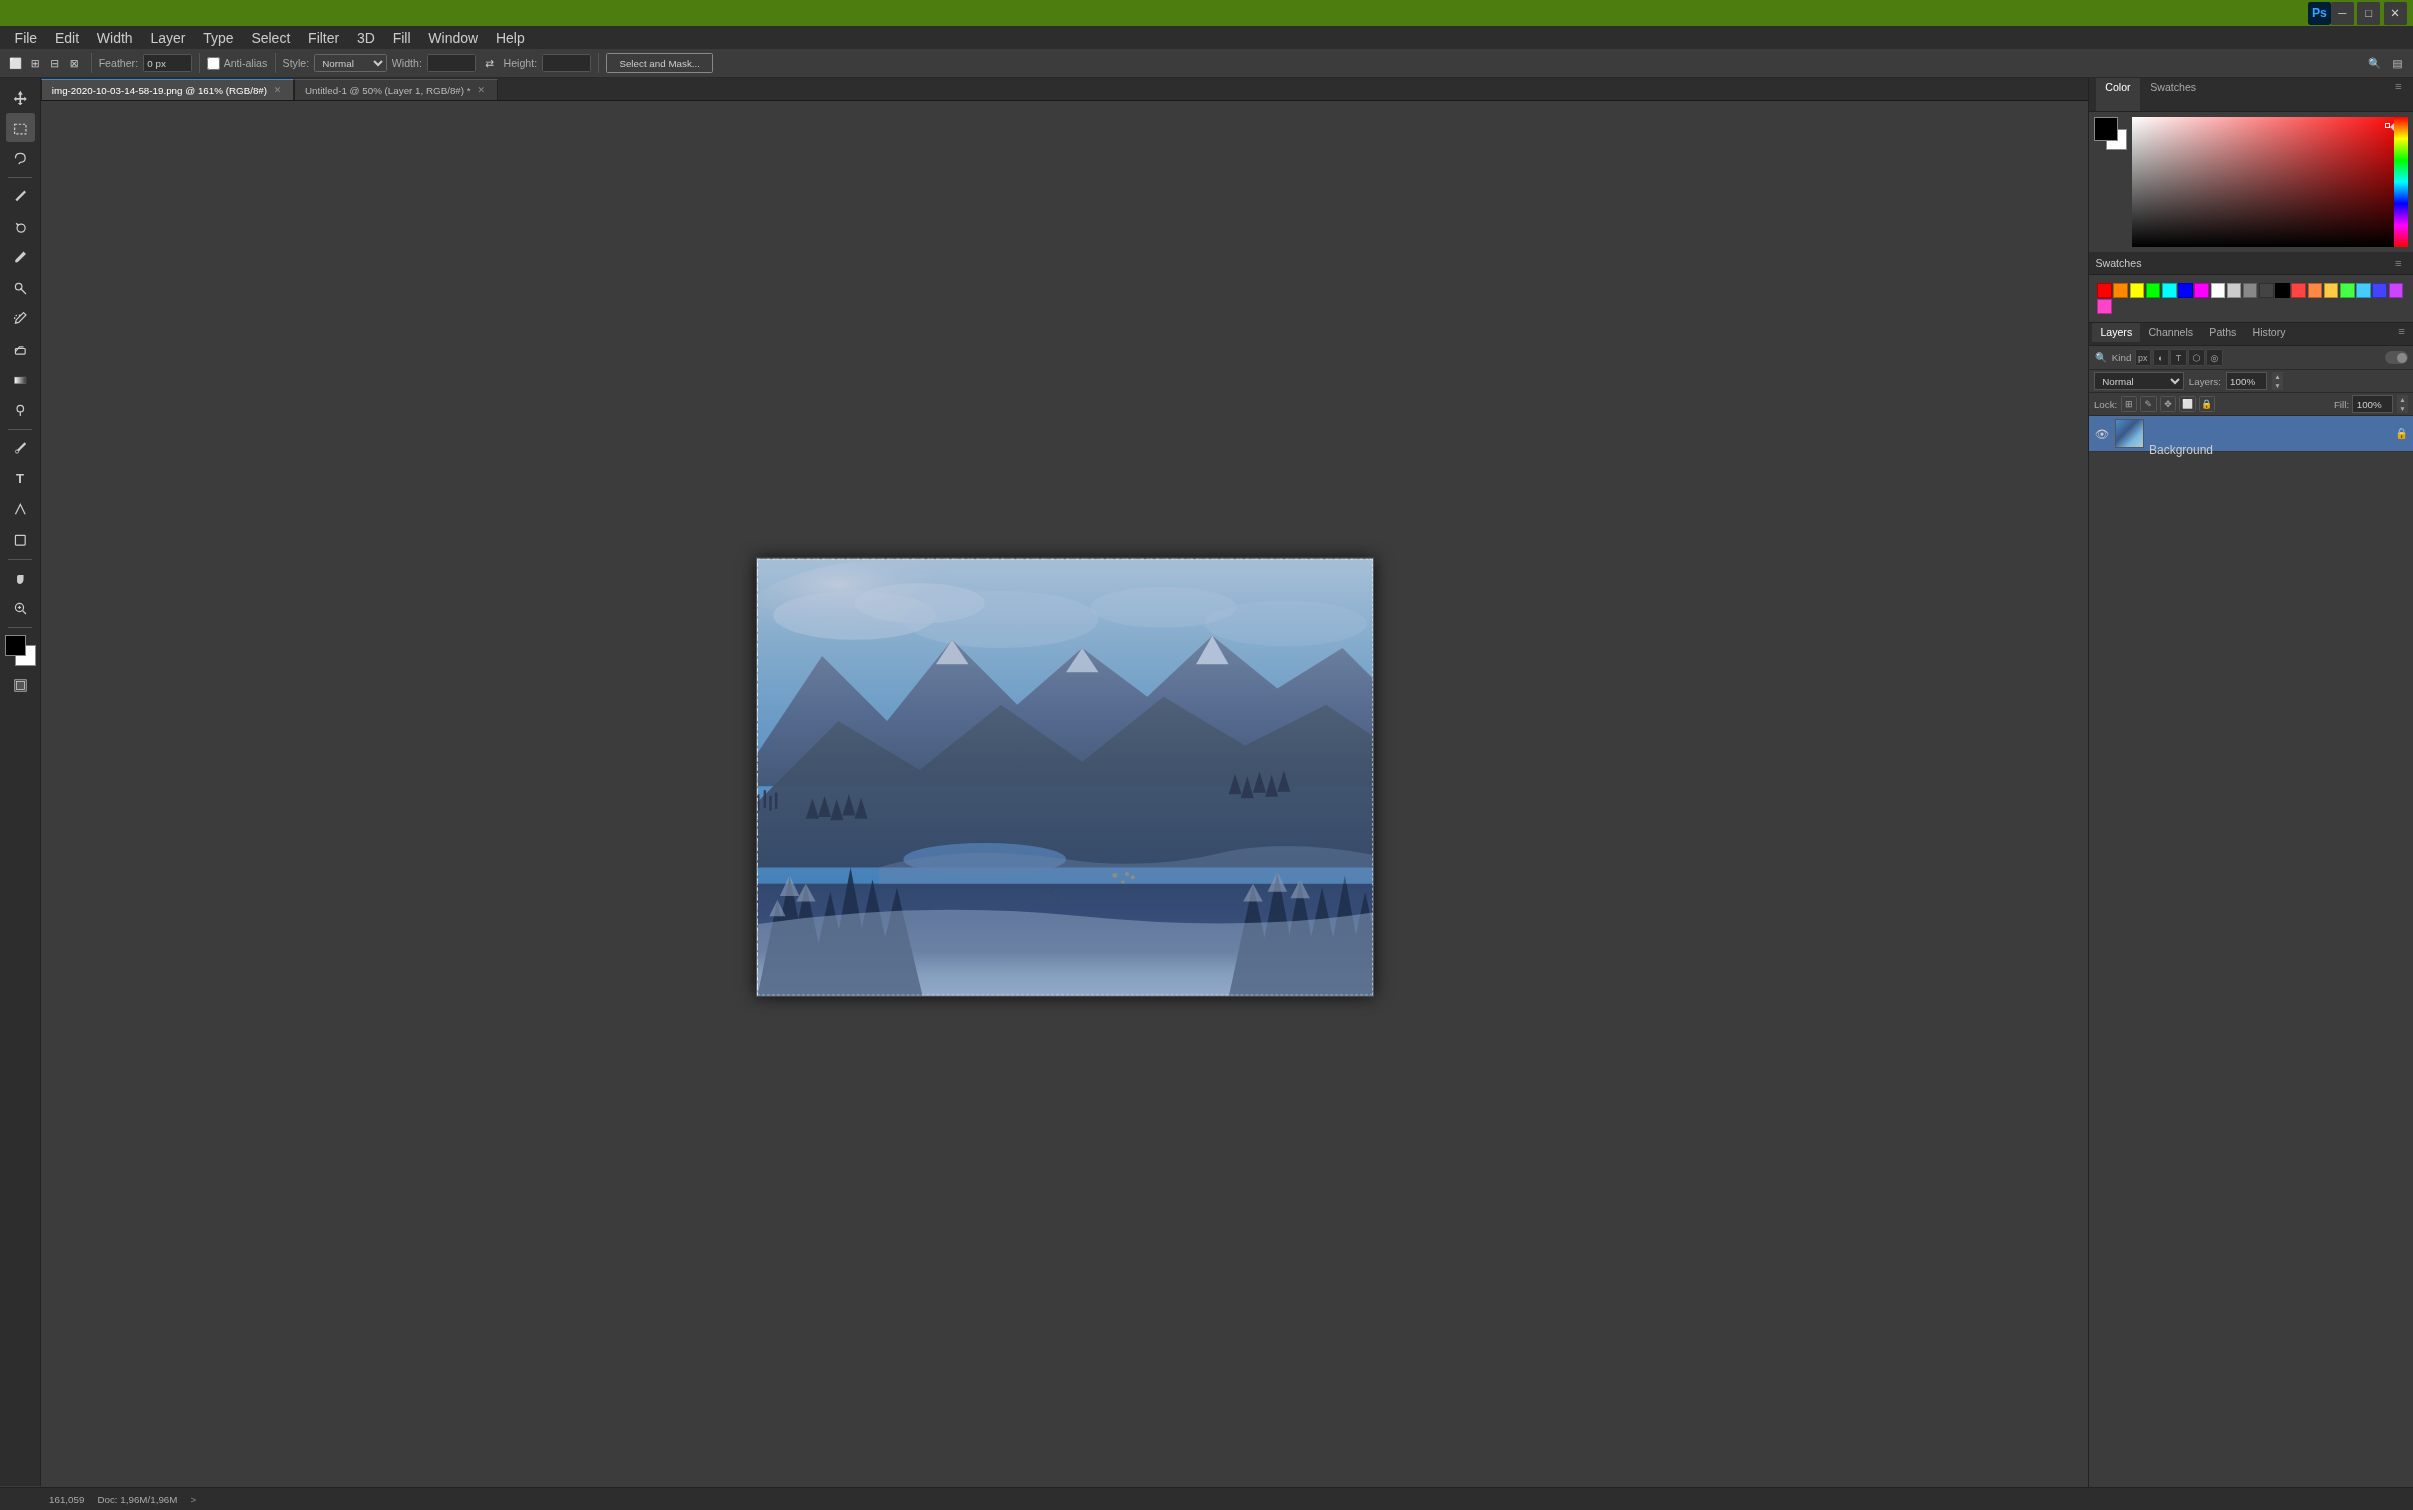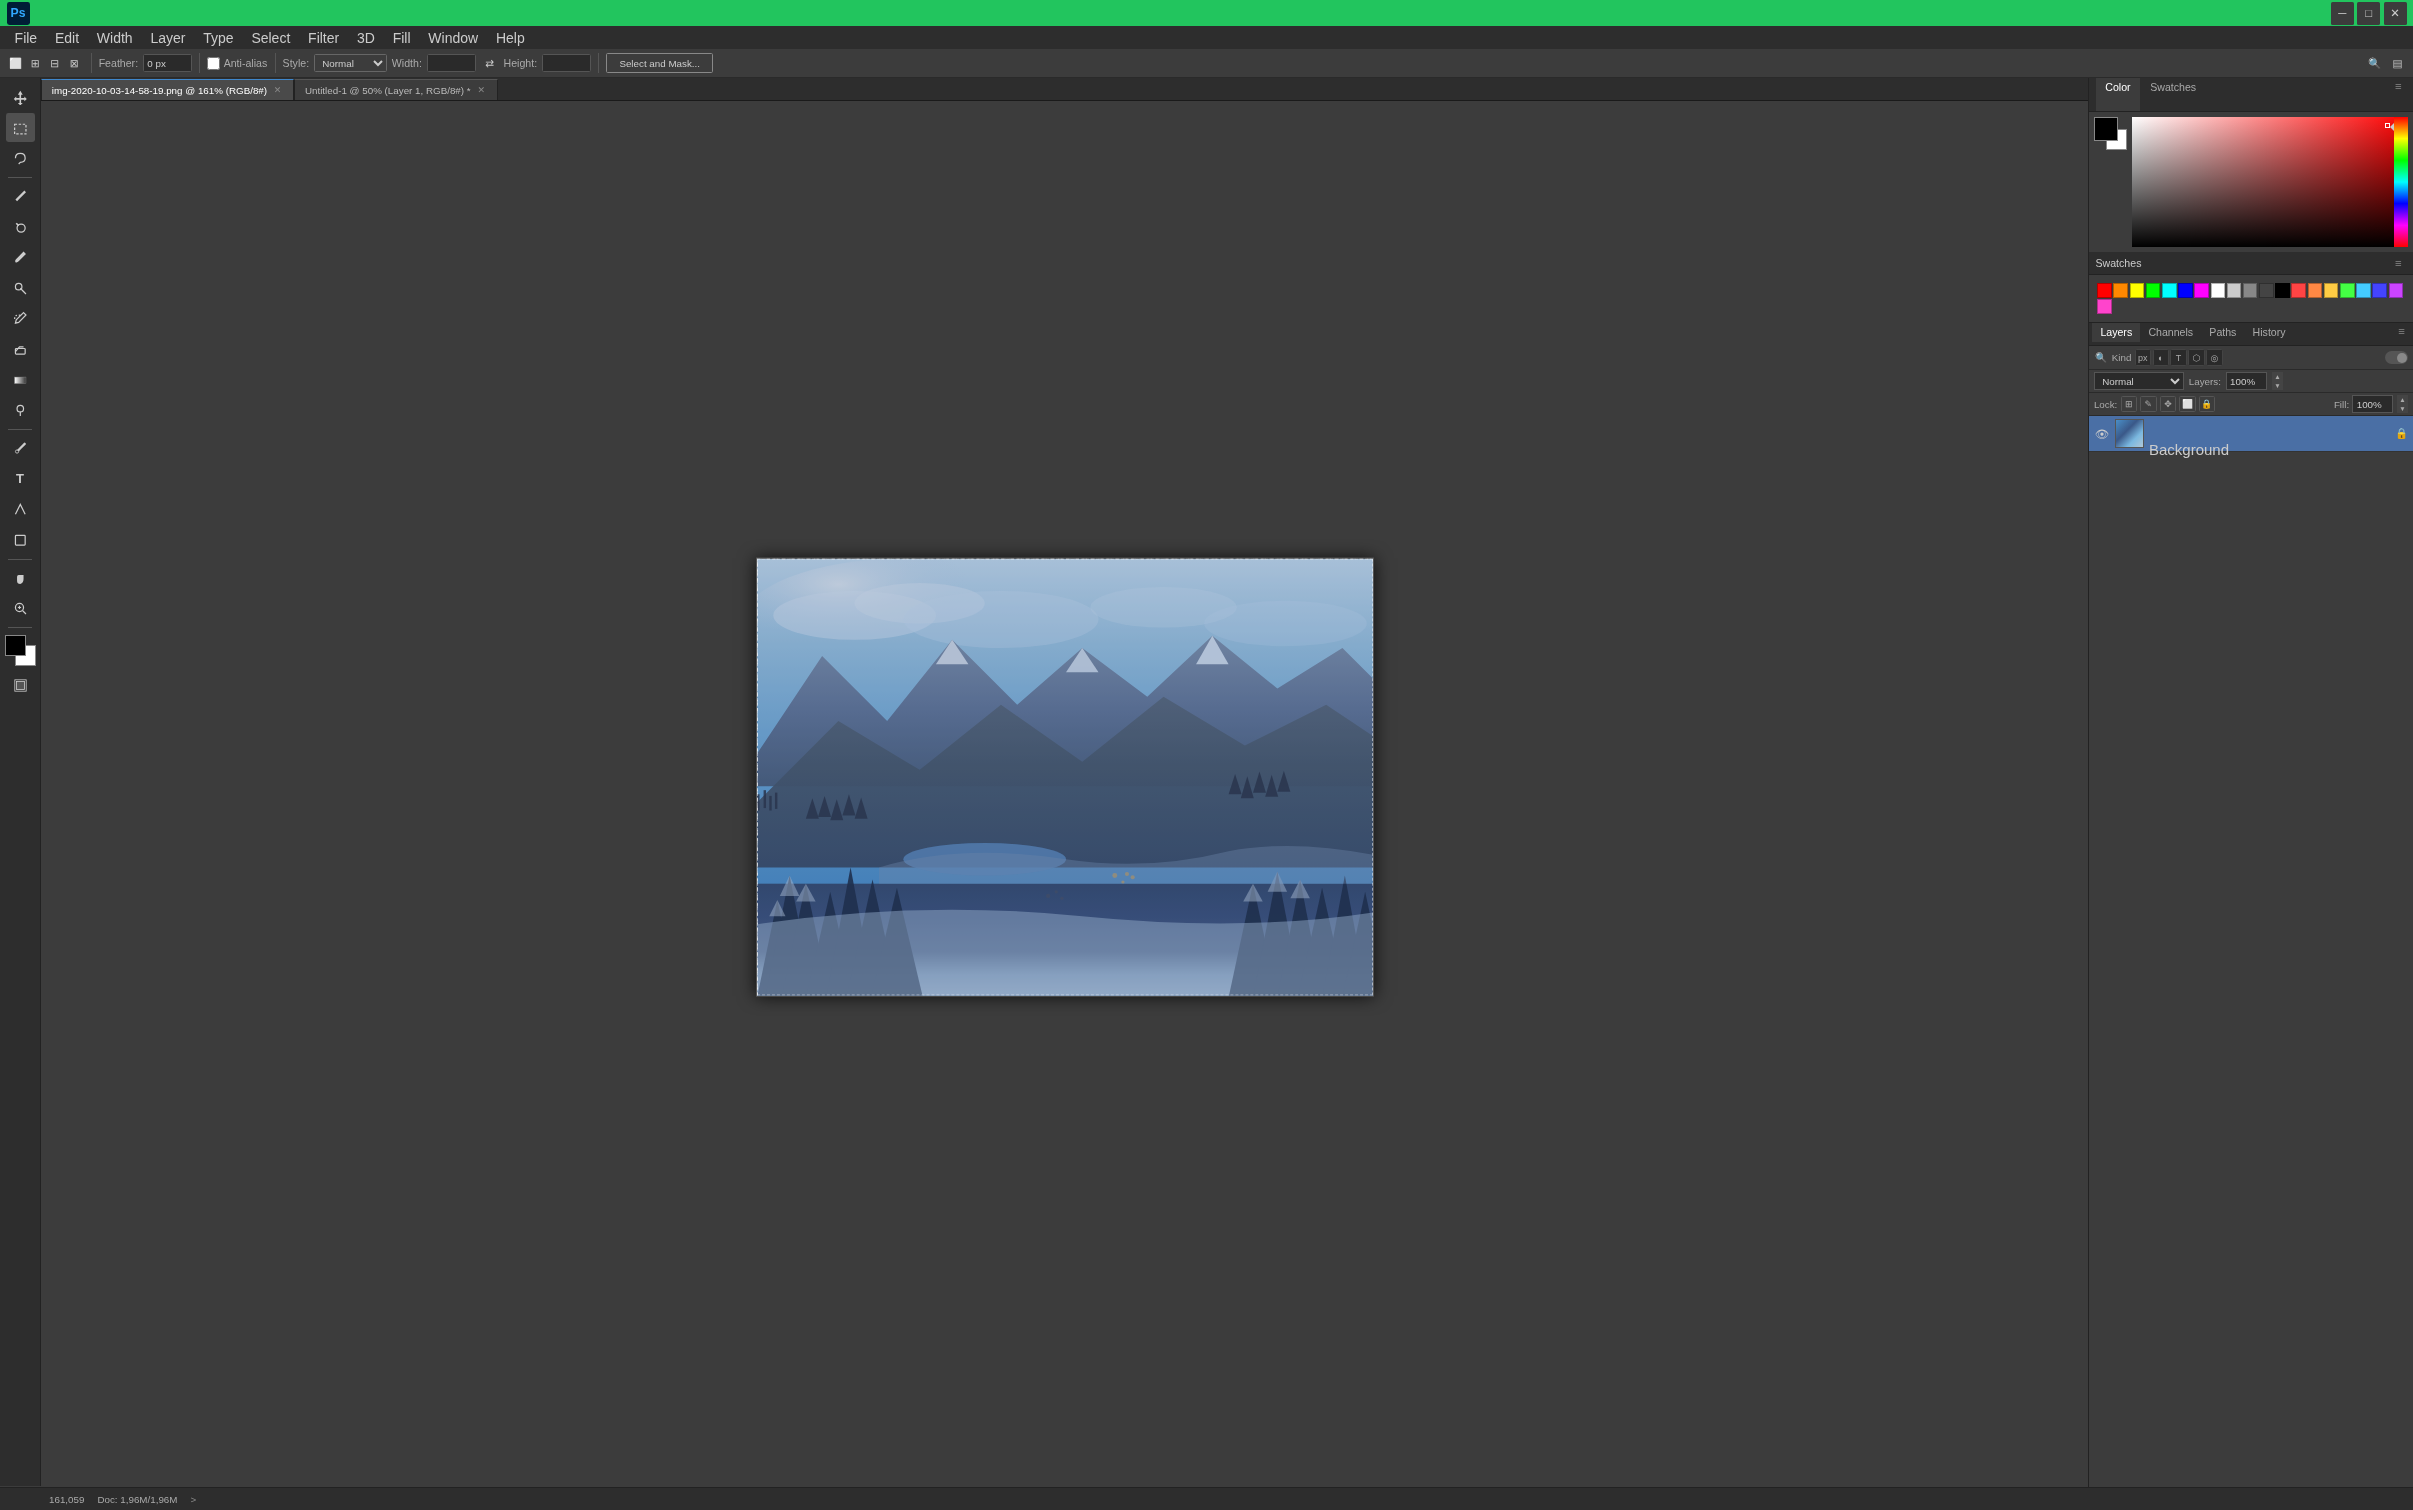--- a/index.html
+++ b/index.html
@@ -12,24 +12,24 @@
       color: #ccc;
       overflow: hidden;
       position: relative;
     }
 
     
     #title-bar {
       position: absolute;
       top: 0; left: 0; right: 0;
       height: 26px;
-      background: #22c55e;
-      display: flex;
-      align-items: center;
-      justify-content: space-between;
+      background: #4d7c0f;
+      display: flex;
+      align-items: center;
+      justify-content: flex-end;
       padding: 0 6.5px;
       z-index: 100;
     }
     #title-bar .app-title {
       display: flex;
       align-items: center;
       gap: 6.5px;
     }
     #title-bar .app-title .ps-logo {
       width: 23px; height: 23px;
@@ -598,21 +598,21 @@
       border: 0.8px solid #555;
       overflow: hidden;
       position: relative;
     }
     .layer-thumb-img {
       width: 100%; height: 100%;
       background: linear-gradient(135deg, #4a8fc8 0%, #3a5888 50%, #7ab8e0 100%);
     }
     .layer-name {
       flex: 1;
-      font-size: 15px;
+      font-size: 12px;
       color: #ccc;
       margin-top: 32px;
     }
     .layer-lock-icon {
       color: #888;
       font-size: 10.6px;
     }
 
     
     #layer-panel-bottom {

